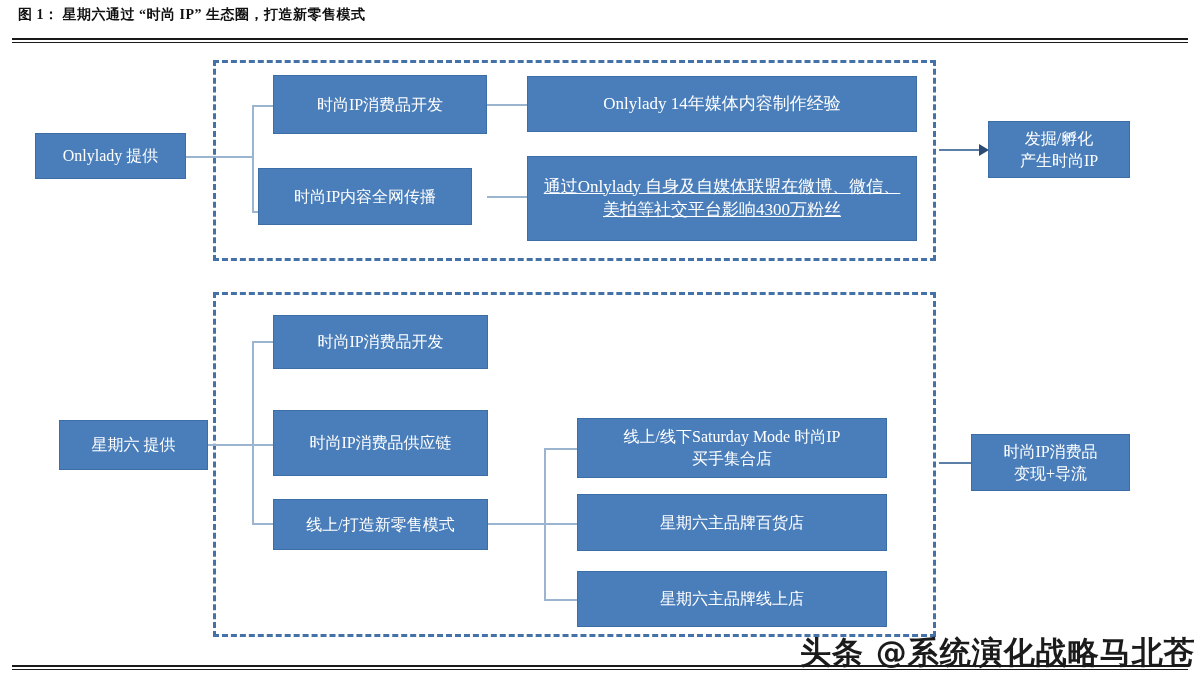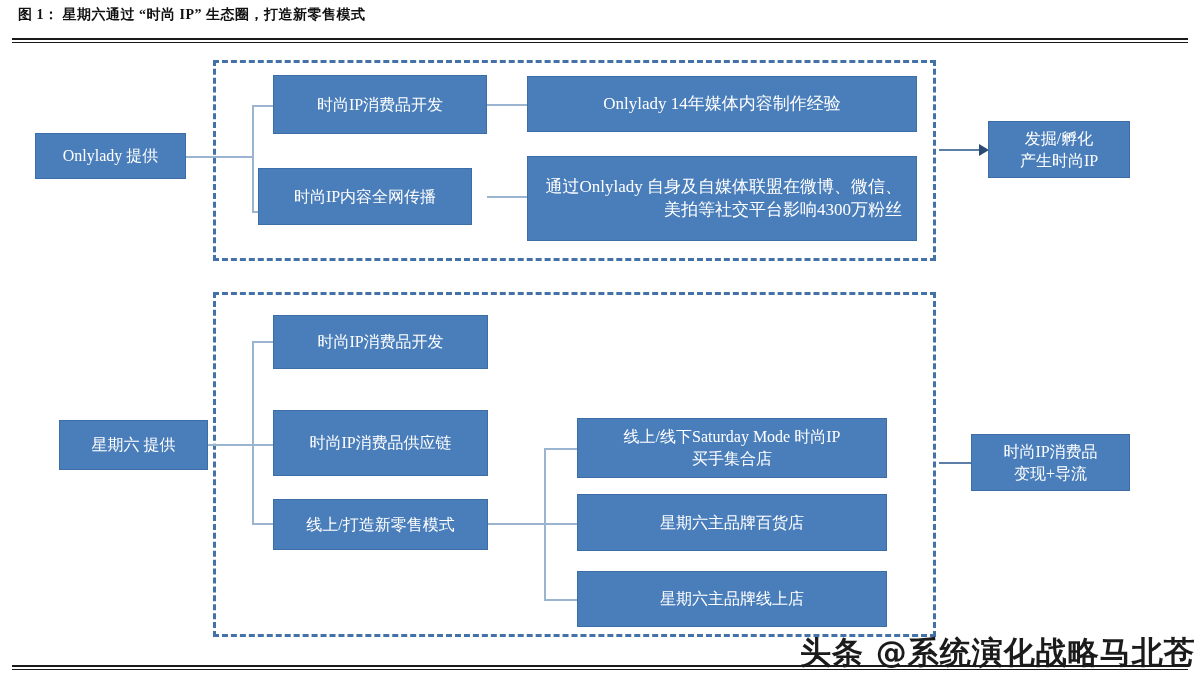--- a/index.html
+++ b/index.html
@@ -168,21 +168,21 @@
 
   <div class="node" style="left:258px; top:168px; width:214px; height:57px; font-size:16px;">
     <span>时尚IP内容全网传播</span>
   </div>
 
   <div class="node" style="left:527px; top:76px; width:390px; height:56px; font-size:17px;">
     <span>Onlylady 14年媒体内容制作经验</span>
   </div>
 
   <div class="node" style="left:527px; top:156px; width:390px; height:85px; font-size:17px; text-align:left; padding:6px 14px;">
-    <span style="text-align:right;">通过Onlylady 自身及自媒体联盟在微博、微信、美拍等社交平台影响4300万粉丝</span>
+    <span style="text-align:center;text-decoration:underline;">通过Onlylady 自身及自媒体联盟在微博、微信、美拍等社交平台影响4300万粉丝</span>
   </div>
 
   <div class="node" style="left:988px; top:121px; width:142px; height:57px; font-size:16px;">
     <span>
       <span style="display:block;">发掘/孵化</span>
       <span style="display:block;">产生时尚IP</span>
     </span>
   </div>
 
   <div class="conn conn-h" style="left:184px; top:444px; width:69px; height:2px;"></div>

